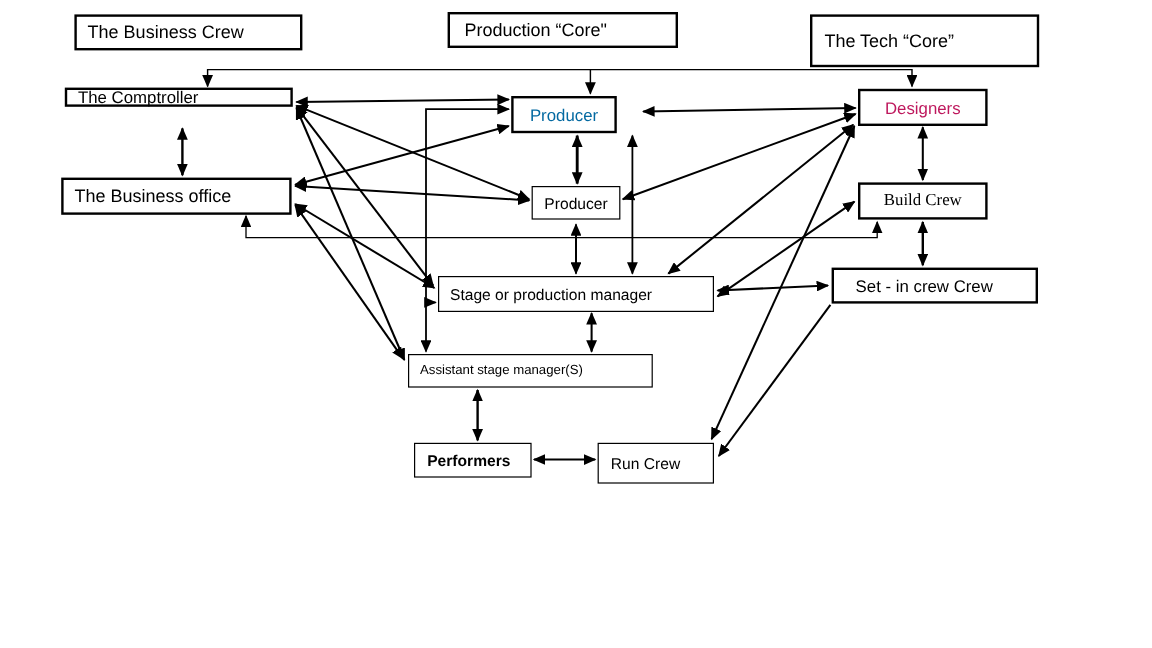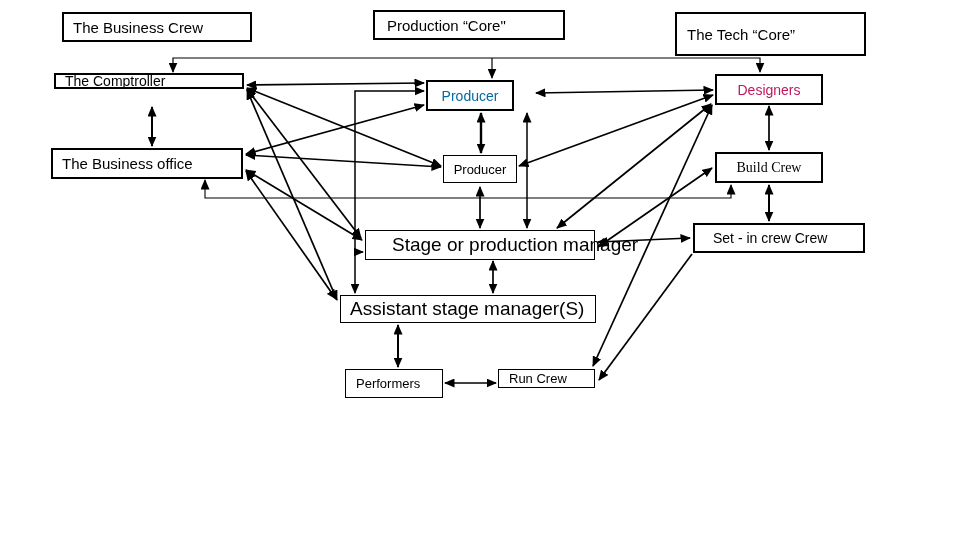--- a/index.html
+++ b/index.html
@@ -58,19 +58,19 @@
   <div id="nodes">
       <div class="node" style="left: 62px; top: 12px; width: 190px; height: 30px; font-size: 15px; border-width: 2px; border-color: rgb(0, 0, 0); color: rgb(0, 0, 0); justify-content: flex-start; padding-left: 9px;">The Business Crew</div>
       <div class="node" style="left: 373px; top: 10px; width: 192px; height: 30px; font-size: 15px; border-width: 2px; border-color: rgb(0, 0, 0); color: rgb(0, 0, 0); justify-content: flex-start; padding-left: 12px;">Production “Core"</div>
       <div class="node" style="left: 675px; top: 12px; width: 191px; height: 44px; font-size: 15px; border-width: 2px; border-color: rgb(0, 0, 0); color: #000000; justify-content: flex-start; padding-left: 10px;">The Tech “Core”</div>
       <div class="node" style="left: 54px; top: 73px; width: 190px; height: 16px; font-size: 14px; border-width: 2px; border-color: rgb(0, 0, 0); color: rgb(0, 0, 0); justify-content: flex-start; padding-left: 9px; text-align: right;">The Comptroller</div>
       <div class="node" style="left: 51px; top: 148px; width: 192px; height: 31px; font-size: 15px; border-width: 2px; border-color: rgb(0, 0, 0); color: rgb(0, 0, 0); justify-content: flex-start; padding-left: 9px;">The Business office</div>
       <div class="node" style="left: 426px; top: 80px; width: 88px; height: 31px; font-size: 14px; border-width: 2px; border-color: rgb(0, 0, 0); color: #0369a1; justify-content: center;">Producer</div>
       <div class="node" style="left: 715px; top: 74px; width: 108px; height: 31px; font-size: 14px; border-width: 2px; border-color: rgb(0, 0, 0); color: #be185d; justify-content: center;">Designers</div>
       <div class="node" style="left: 443px; top: 155px; width: 74px; height: 28px; font-size: 13px; border-width: 1.5px; border-color: rgb(0, 0, 0); color: rgb(0, 0, 0); justify-content: center;">Producer</div>
       <div class="node" style="left: 715px; top: 152px; width: 108px; height: 31px; font-size: 14px; border-width: 2px; border-color: rgb(0, 0, 0); color: rgb(0, 0, 0); justify-content: center; font-family: Liberation Serif, serif;">Build Crew</div>
-      <div class="node" style="left: 365px; top: 230px; width: 230px; height: 30px; font-size: 19px; border-width: 1.5px; border-color: rgb(0, 0, 0); color: rgb(0, 0, 0); justify-content: flex-start; padding-left: 26px;">Stage or production manager</div>
+      <div class="node" style="left: 365px; top: 230px; width: 230px; height: 30px; font-size: 13px; border-width: 1.5px; border-color: rgb(0, 0, 0); color: rgb(0, 0, 0); justify-content: flex-start; padding-left: 9px;">Stage or production manager</div>
       <div class="node" style="left: 693px; top: 223px; width: 172px; height: 30px; font-size: 14px; border-width: 2px; border-color: rgb(0, 0, 0); color: rgb(0, 0, 0); justify-content: flex-start; padding-left: 18px;">Set - in crew Crew</div>
-      <div class="node" style="left: 340px; top: 295px; width: 256px; height: 28px; font-size: 19px; border-width: 1.5px; border-color: rgb(0, 0, 0); color: rgb(0, 0, 0); justify-content: flex-start; padding-left: 9px;">Assistant stage manager(S)</div>
-      <div class="node" style="left: 345px; top: 369px; width: 98px; height: 29px; font-size: 13px; border-width: 1.5px; border-color: rgb(0, 0, 0); color: rgb(0, 0, 0); justify-content: flex-start; padding-left: 10px;">Performers</div>
-      <div class="node" style="left: 498px; top: 369px; width: 97px; height: 19px; font-size: 13px; border-width: 1.5px; border-color: rgb(0, 0, 0); color: rgb(0, 0, 0); justify-content: flex-start; padding-left: 10px;">Run Crew</div>
+      <div class="node" style="left: 340px; top: 295px; width: 204px; height: 28px; font-size: 11px; border-width: 1.5px; border-color: rgb(0, 0, 0); color: rgb(0, 0, 0); justify-content: flex-start; padding-left: 9px;">Assistant stage manager(S)</div>
+      <div class="node" style="left: 345px; top: 369px; width: 98px; height: 29px; font-size: 13px; border-width: 1.5px; border-color: rgb(0, 0, 0); color: rgb(0, 0, 0); justify-content: flex-start; padding-left: 10px; font-weight: bold;">Performers</div>
+      <div class="node" style="left: 498px; top: 369px; width: 97px; height: 34px; font-size: 13px; border-width: 1.5px; border-color: rgb(0, 0, 0); color: rgb(0, 0, 0); justify-content: flex-start; padding-left: 10px;">Run Crew</div>
     </div>
 </div>
 
 </body></html>

